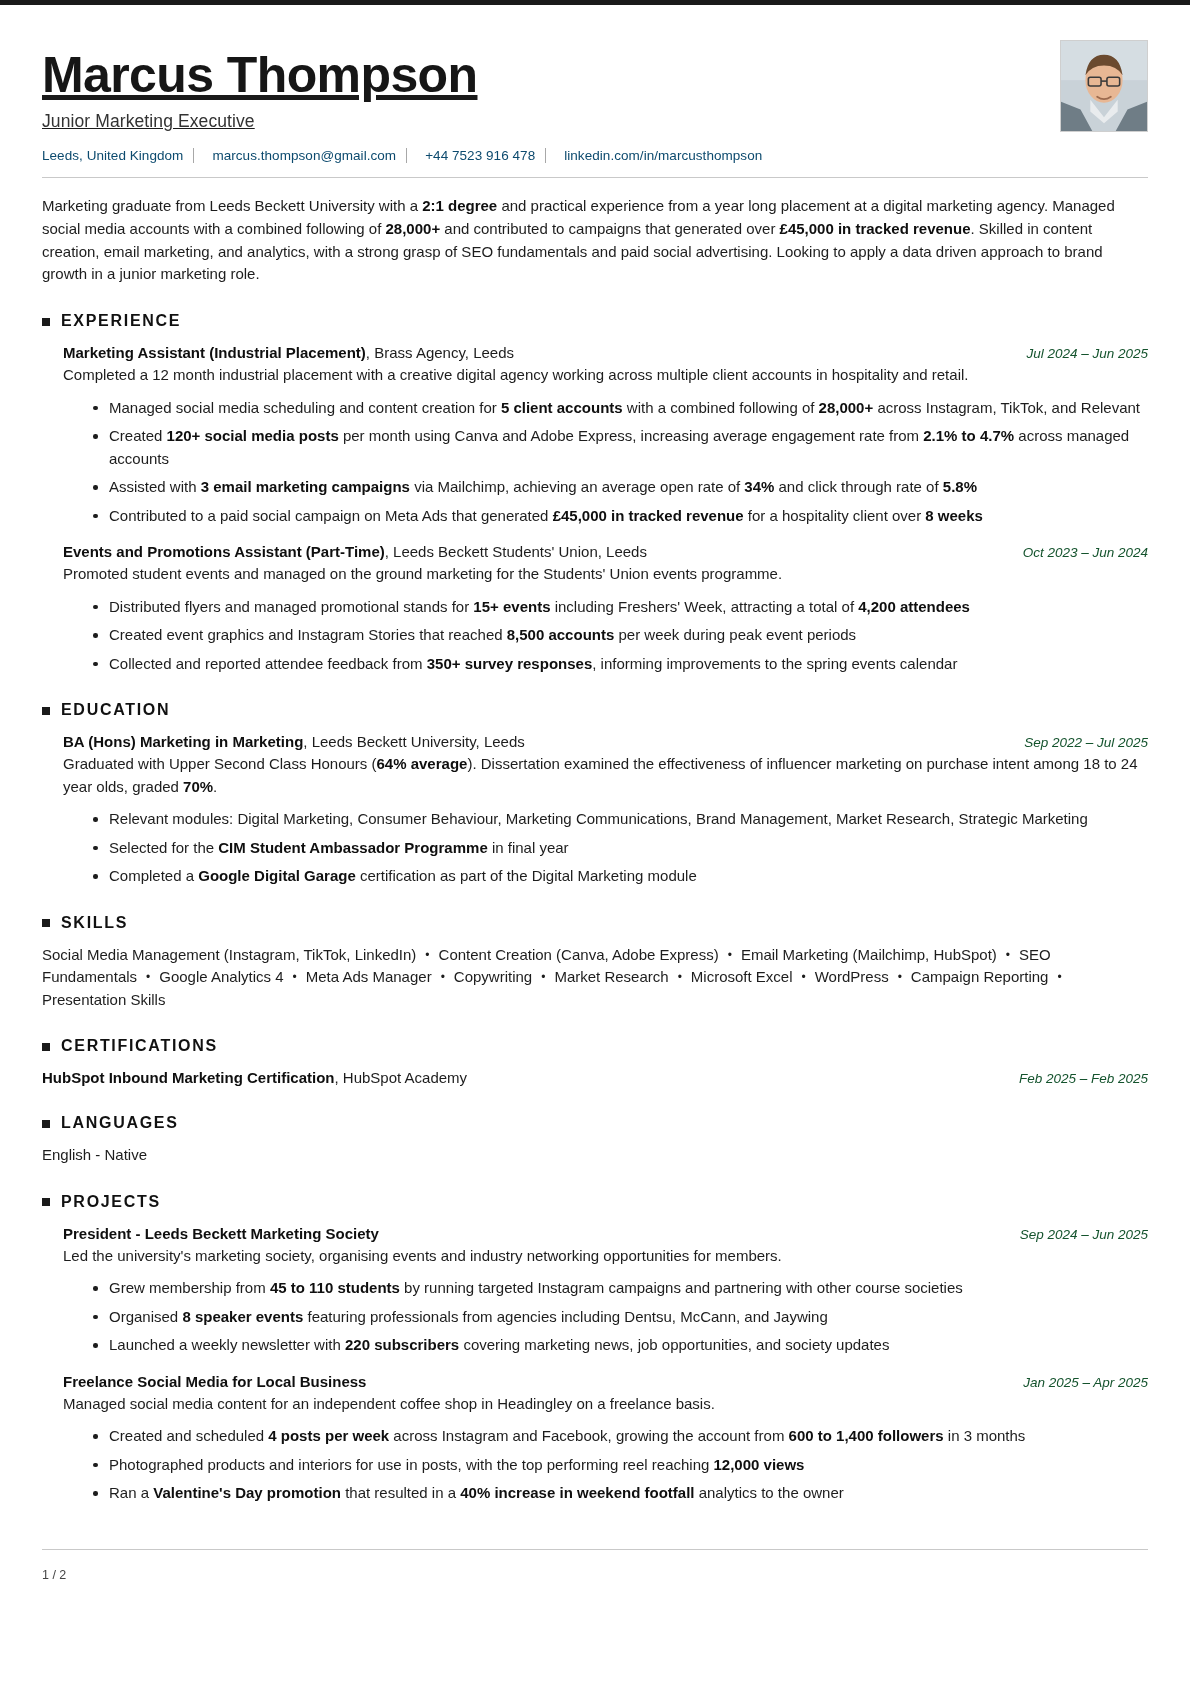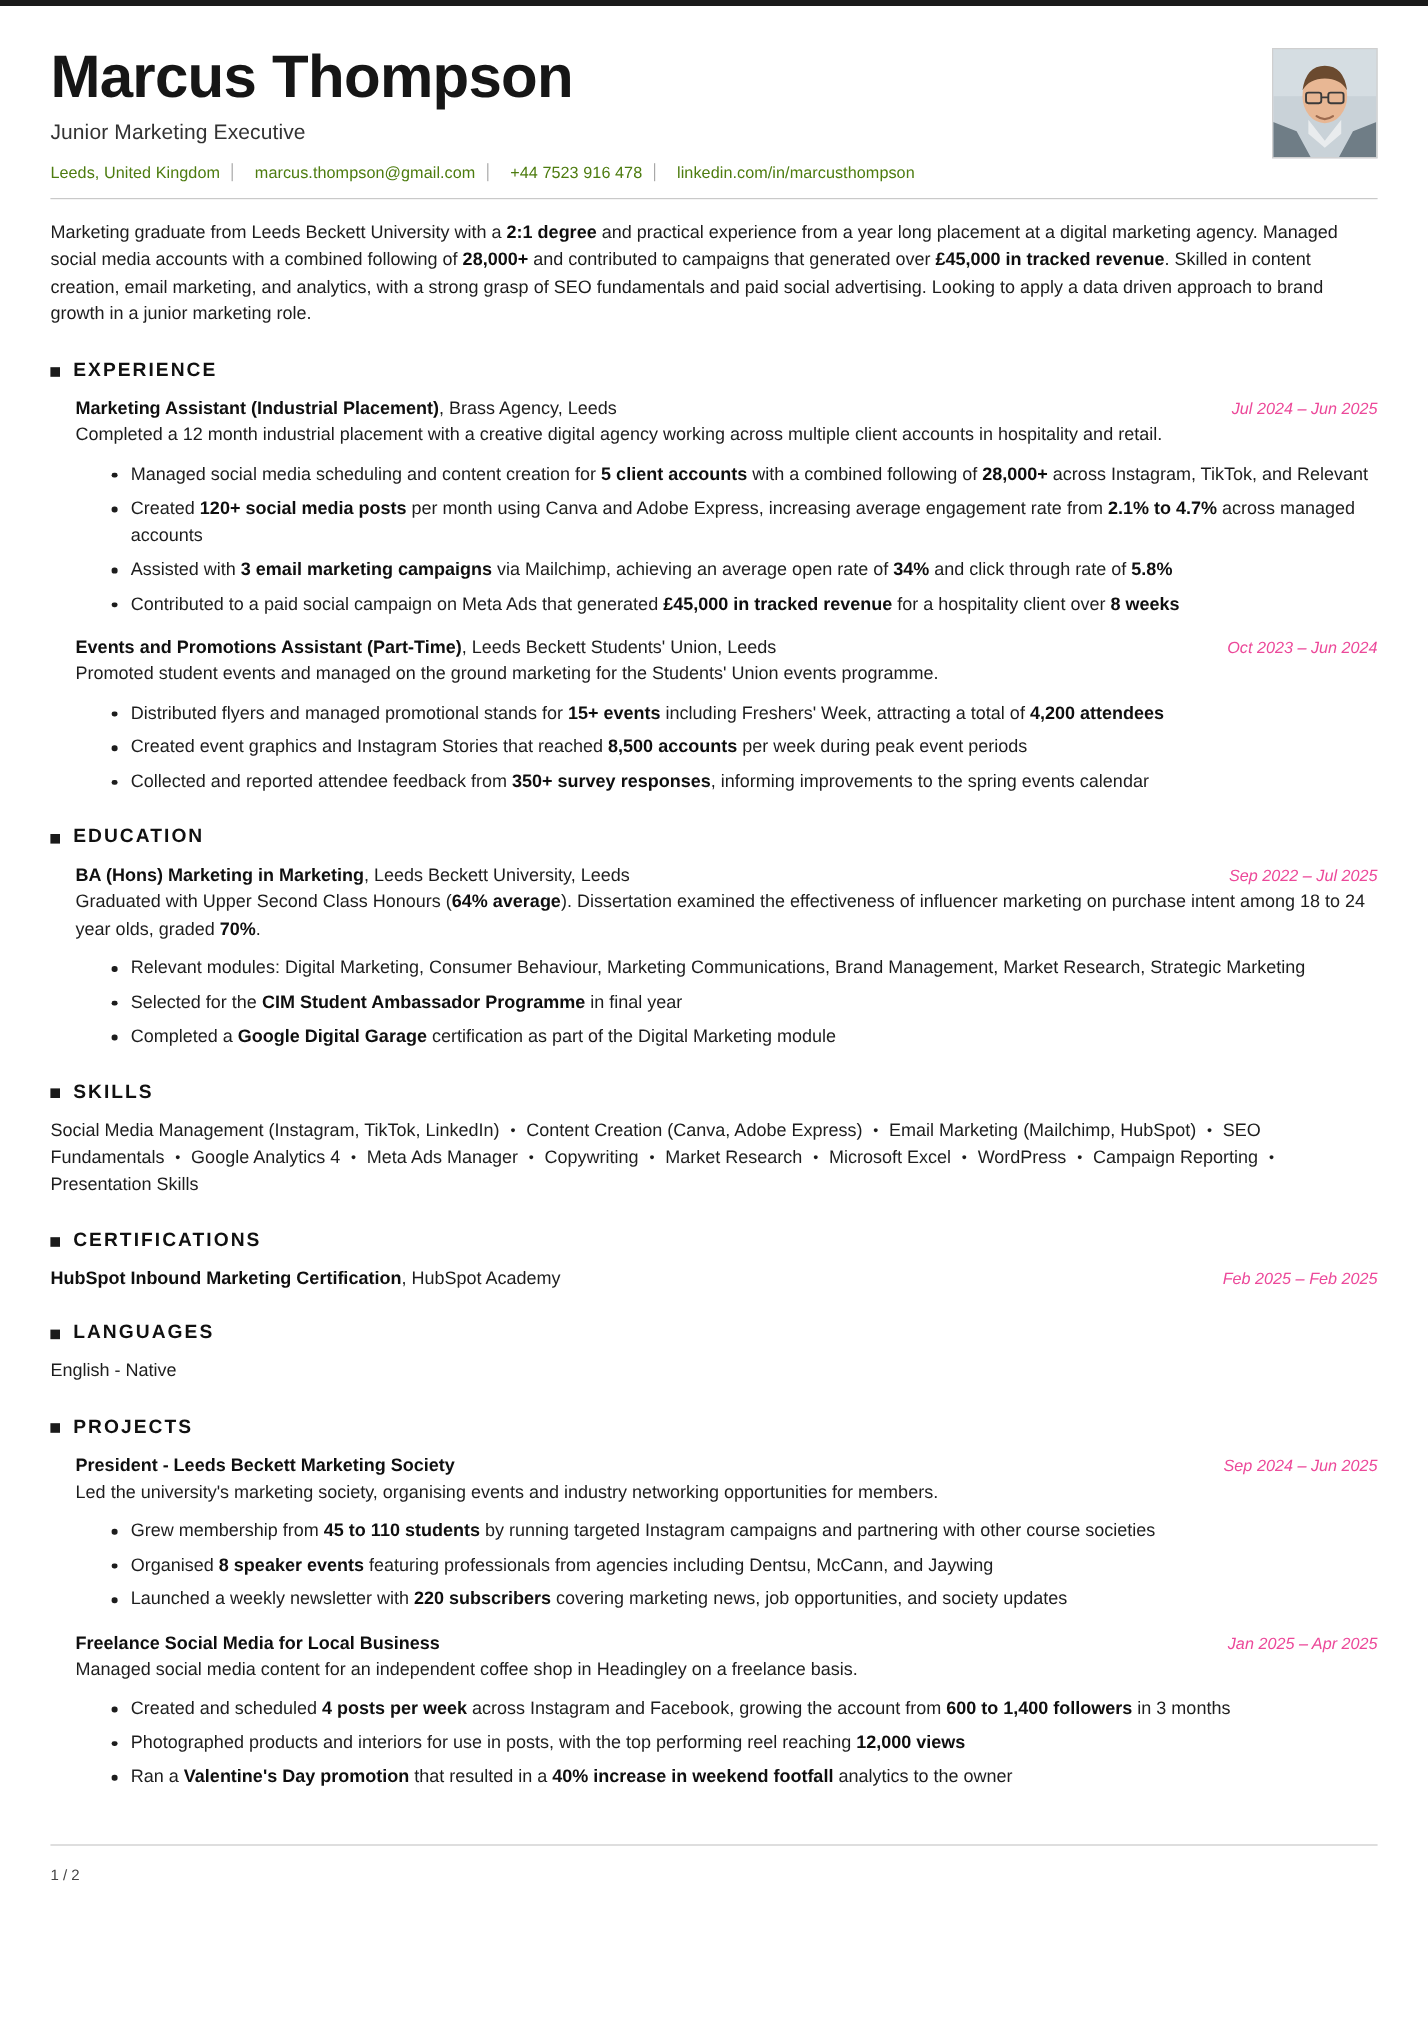--- a/index.html
+++ b/index.html
@@ -22,22 +22,23 @@
   .topbar {
     position: absolute;
     top: 0; left: 0;
     width: 1190px;
     height: 5px;
     background: #1a1a1a;
   }
   
   .header {
     display: flex;
-    align-items: flex-start;
+    align-items: flex-end;
     justify-content: space-between;
+    text-decoration: underline;
   }
   .header-left { flex: 1 1 auto; padding-top: 4px; }
   .name {
     font-size: 50px;
     font-weight: 700;
     letter-spacing: -0.6px;
     line-height: 1.06;
     color: #161616;
     margin: 0;
   }
@@ -57,22 +58,22 @@
     flex: 0 0 auto;
     background: #d9dde0;
     position: relative;
   }
   .photo svg { display: block; width: 100%; height: 100%; }
   
   .contact {
     display: flex;
     align-items: center;
     font-size: 13.5px;
-    color: #4d7c0f;
-    margin-top: 4px;
+    color: #0c4a6e;
+    margin-top: 16px;
     letter-spacing: 0.05px;
   }
   .contact .sep {
     display: inline-block;
     width: 1px;
     height: 15px;
     background: #a8a8a8;
     margin: 0 18px 0 10px;
   }
   .rule {
@@ -122,21 +123,21 @@
   .entry-title {
     font-size: 15px;
     line-height: 1.4;
     color: #1d1d1d;
     font-weight: 400;
   }
   .entry-title .strong { font-weight: 700; color: #0f0f0f; }
   .entry-date {
     font-size: 13.5px;
     font-style: italic;
-    color: #ec4899;
+    color: #14532d;
     white-space: nowrap;
     flex: 0 0 auto;
   }
   .sub {
     font-size: 15px;
     line-height: 1.5;
     color: #1d1d1d;
     margin-top: 1px;
   }
   .bullets {

